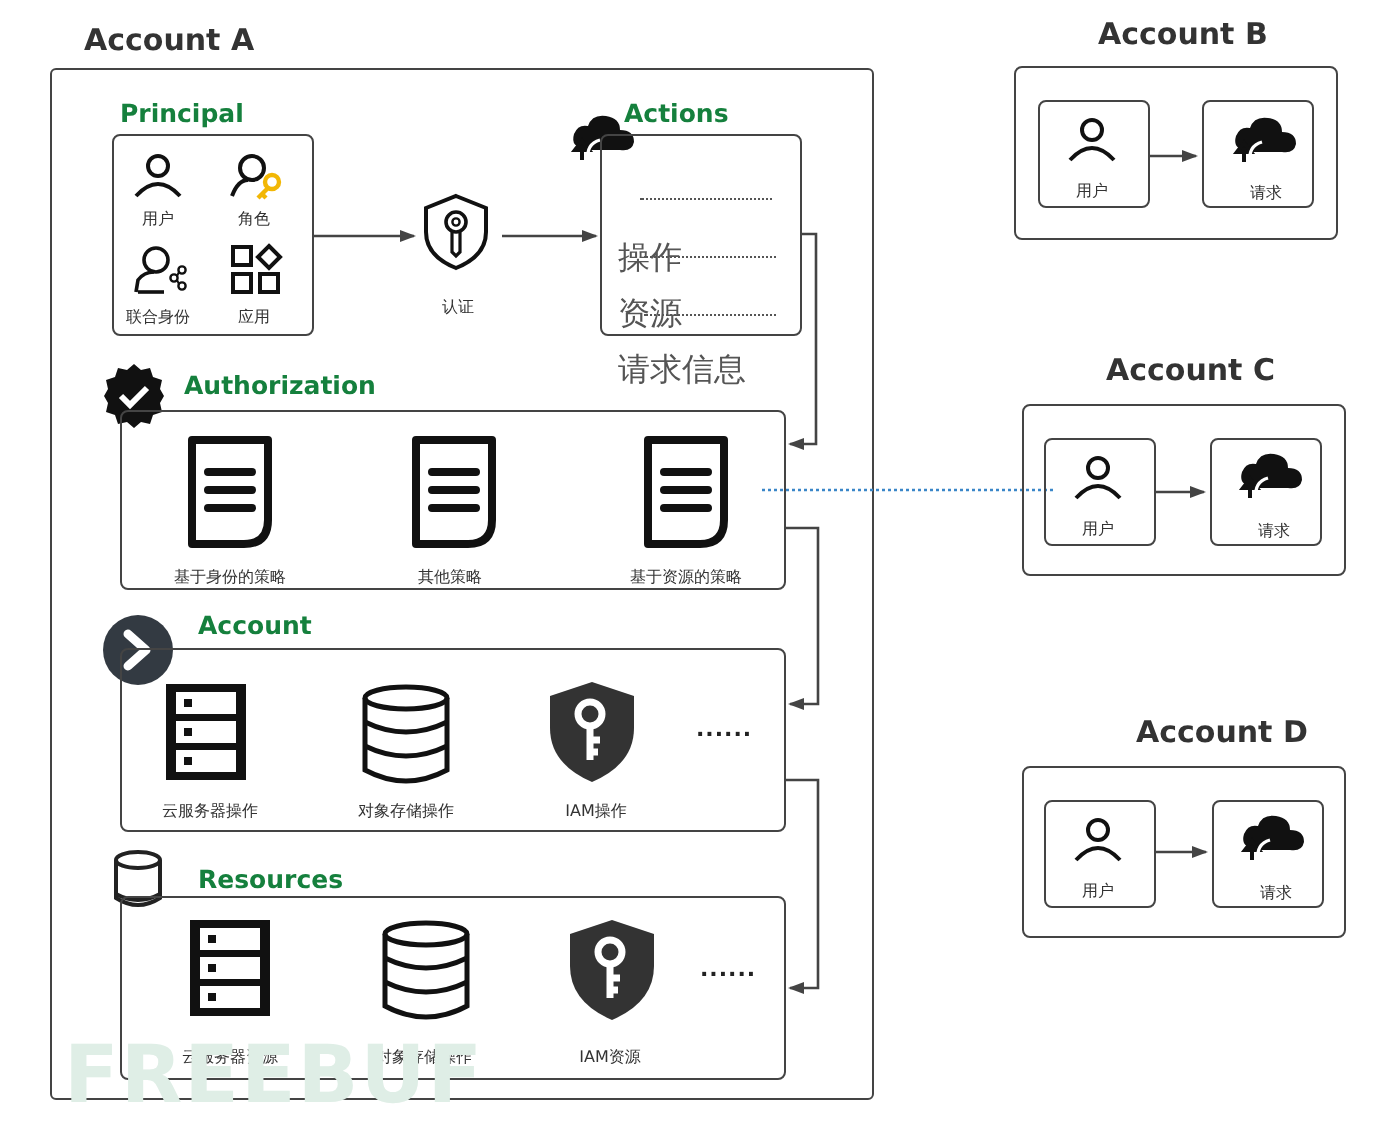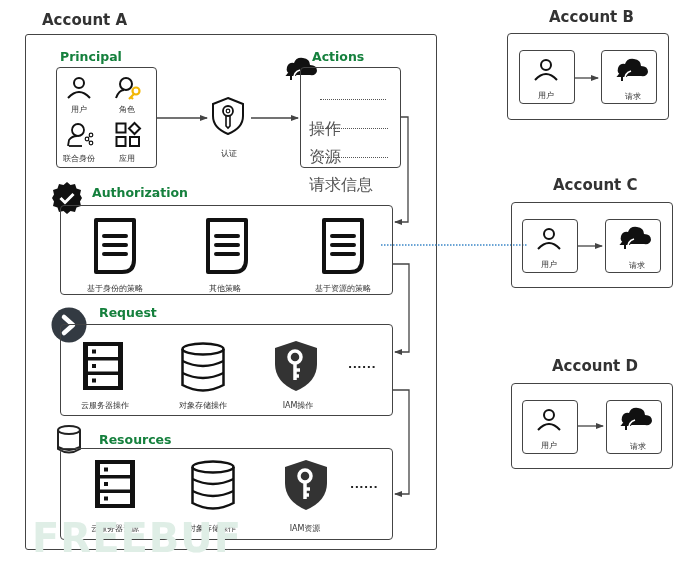--- a/index.html
+++ b/index.html
@@ -105,21 +105,21 @@
 <svg class="ico" style="left:321px;top:217px;" width="44" height="58" viewBox="0 0 44 58">
   <path d="M3 3 L41 3 L41 43 Q41 55 29 55 L3 55 Z" fill="none" stroke="#111" stroke-width="4" stroke-linejoin="round"></path>
   <path d="M11 19 L33 19 M11 28 L33 28 M11 37 L33 37" stroke="#111" stroke-width="4" stroke-linecap="round"></path>
 </svg>
 <div class="lbl" style="left:343px;top:283px;">基于资源的策略</div>
 
 <svg class="ico" style="left:51px;top:307px;" width="36" height="36" viewBox="0 0 36 36">
   <circle cx="18" cy="18" r="17.5" fill="#333a42"></circle>
   <path d="M13 10 L22 18 L13 26" fill="none" stroke="#fff" stroke-width="4.5" stroke-linejoin="round" stroke-linecap="round"></path>
 </svg>
-<div class="abs sect" style="left:99px;top:305px;">Request</div>
+<div class="abs sect" style="left:99px;top:305px;">Account</div>
 <div class="box" style="left:60px;top:324px;width:333px;height:92px;"></div>
 
 <svg class="ico" style="left:83px;top:342px;" width="40" height="48" viewBox="0 0 40 48">
   <rect x="0" y="0" width="40" height="48" fill="#111"></rect>
   <rect x="5" y="4" width="30" height="11" fill="#fff"></rect>
   <rect x="5" y="18.5" width="30" height="11" fill="#fff"></rect>
   <rect x="5" y="33" width="30" height="11" fill="#fff"></rect>
   <rect x="9" y="7.5" width="4" height="4" fill="#111"></rect>
   <rect x="9" y="22" width="4" height="4" fill="#111"></rect>
   <rect x="9" y="36.5" width="4" height="4" fill="#111"></rect>
@@ -218,21 +218,21 @@
 </svg>
 <div class="lbl" style="left:549px;top:259px;">用户</div>
 <div class="box" style="left:605px;top:219px;width:56px;height:54px;"></div>
 <svg class="ico" style="left:617px;top:225px;" width="36" height="26" viewBox="0 0 36 26">
   <path d="M10 18 Q2 18 4 11 Q6 6 11 7 Q13 1 20 2 Q27 3 27 9 Q34 9 34 15 Q33 20 27 19 L12 19 Z" fill="#111"></path>
   <path d="M8 24 L8 17 M4.5 19 L8 14.5 L11.5 19 Z" fill="#111" stroke="#111" stroke-width="2"></path>
   <path d="M11 24 Q10 16 17 14" fill="none" stroke="#fff" stroke-width="1.6"></path>
 </svg>
 <div class="lbl" style="left:637px;top:260px;">请求</div>
 
-<div class="abs title" style="left:552px;top:357px;">Account D</div>
+<div class="abs title" style="left:568px;top:357px;">Account D</div>
 <div class="box" style="left:511px;top:383px;width:162px;height:86px;"></div>
 <div class="box" style="left:522px;top:400px;width:56px;height:54px;"></div>
 <svg class="ico" style="left:536px;top:408px;" width="26" height="24" viewBox="0 0 26 24">
   <circle cx="13" cy="7" r="5" fill="none" stroke="#111" stroke-width="2"></circle>
   <path d="M2 22 Q13 10 24 22" fill="none" stroke="#111" stroke-width="2"></path>
 </svg>
 <div class="lbl" style="left:549px;top:440px;">用户</div>
 <div class="box" style="left:606px;top:400px;width:56px;height:54px;"></div>
 <svg class="ico" style="left:618px;top:406px;" width="36" height="26" viewBox="0 0 36 26">
   <path d="M10 18 Q2 18 4 11 Q6 6 11 7 Q13 1 20 2 Q27 3 27 9 Q34 9 34 15 Q33 20 27 19 L12 19 Z" fill="#111"></path>

